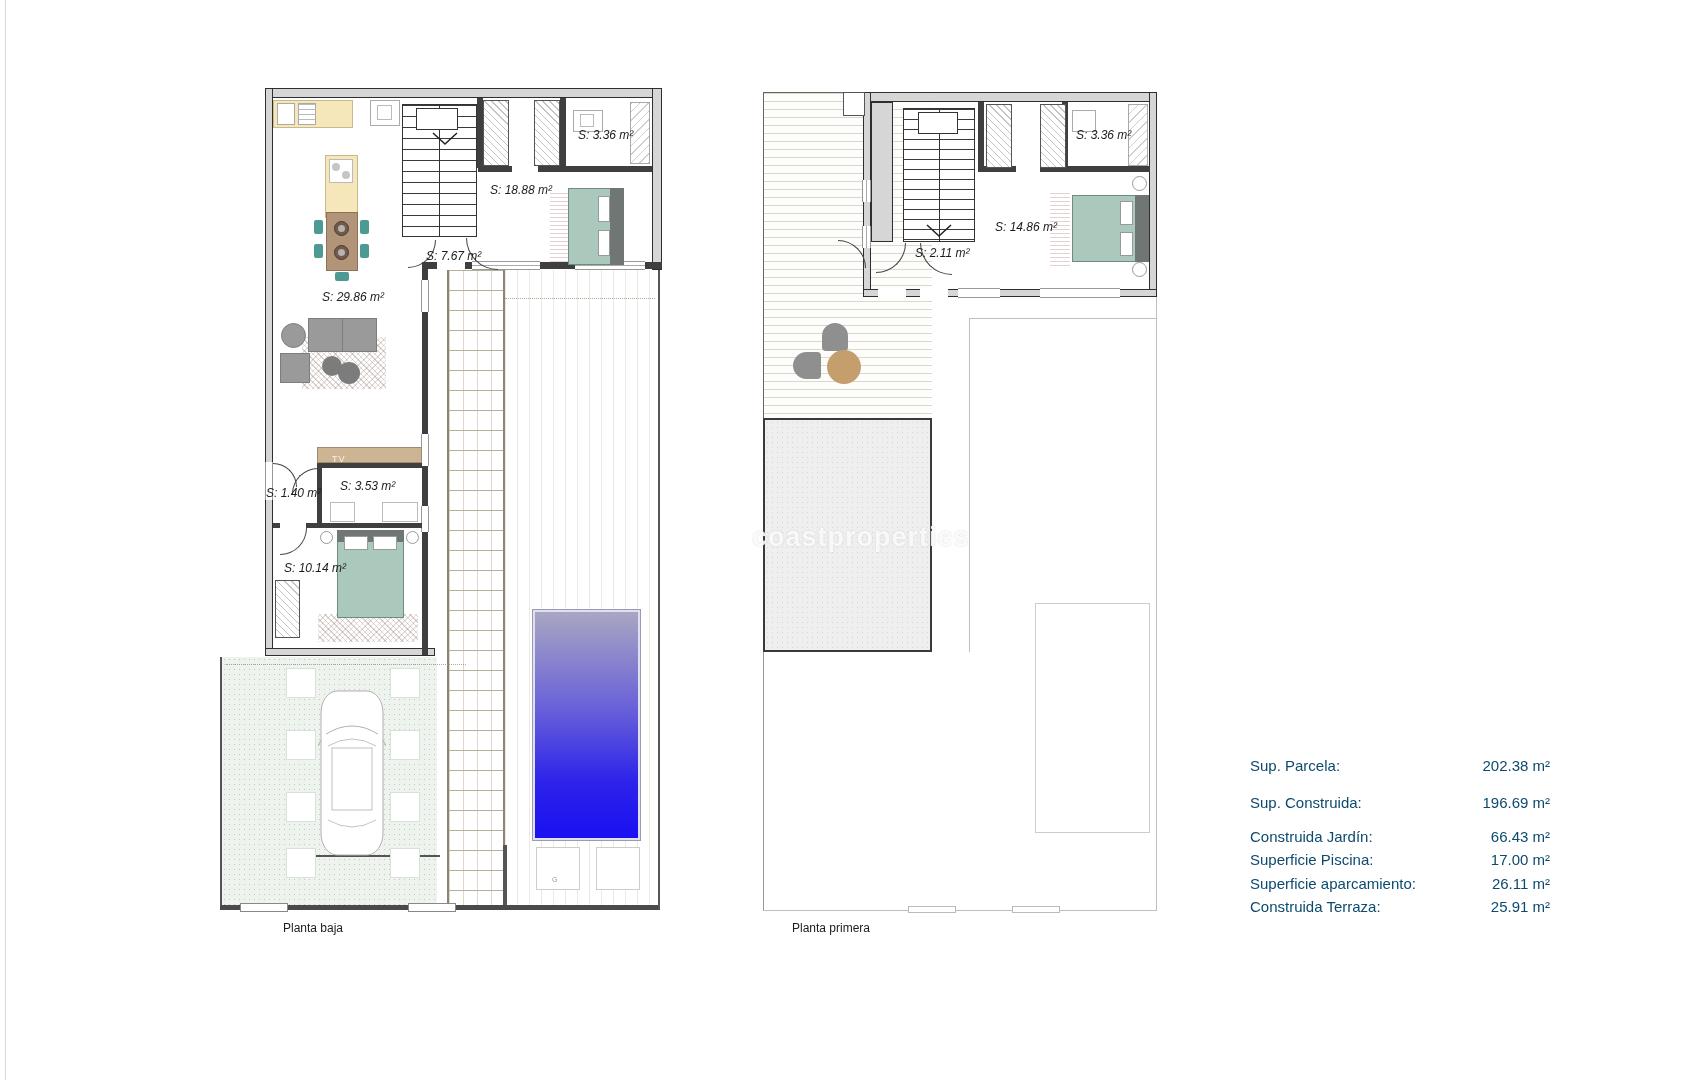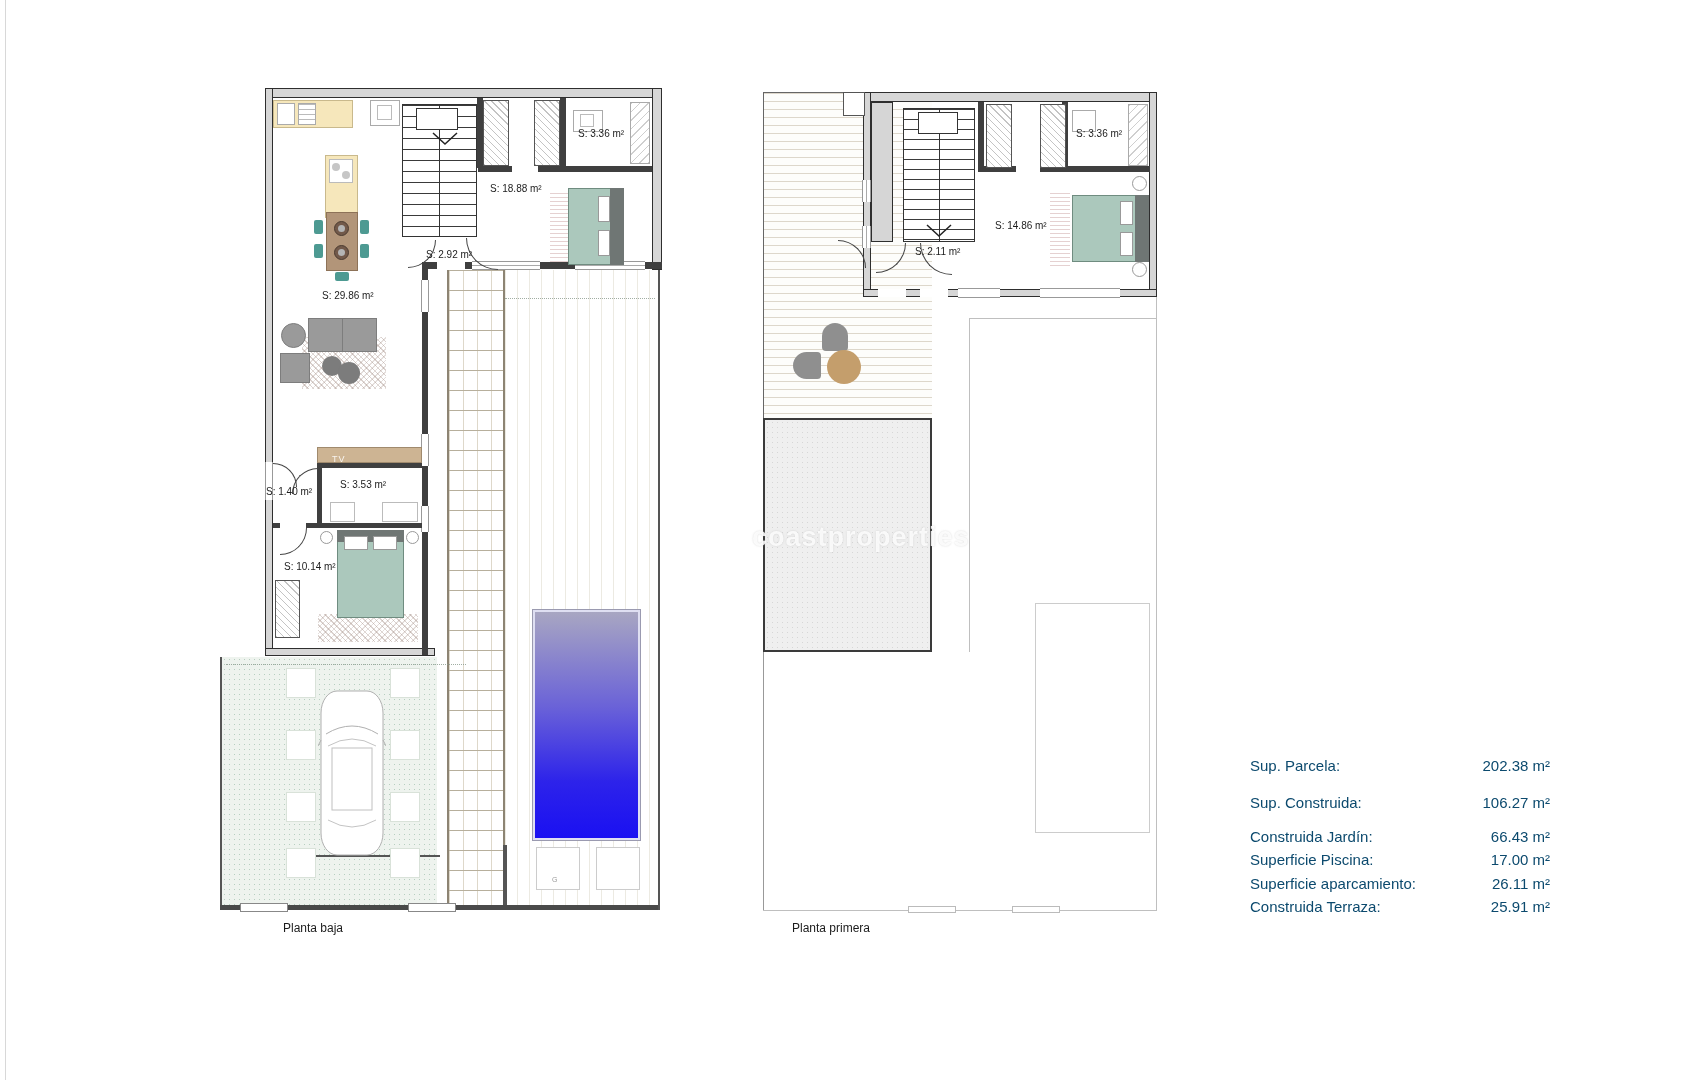--- a/index.html
+++ b/index.html
@@ -57,21 +57,21 @@
   .win-h{background:#fff;border-top:1px solid #999;border-bottom:1px solid #999;
     background-image:linear-gradient(180deg,transparent 45%,#aaa 45%,#aaa 55%,transparent 55%);}
   .win-v{background:#fff;border-left:1px solid #999;border-right:1px solid #999;
     background-image:linear-gradient(90deg,transparent 45%,#aaa 45%,#aaa 55%,transparent 55%);}
   .arc-a{border-left:1px solid #444;border-bottom:1px solid #444;border-bottom-left-radius:100% 100%;}
   .arc-b{border-right:1px solid #444;border-bottom:1px solid #444;border-bottom-right-radius:100% 100%;}
   .arc-c{border-left:1px solid #444;border-top:1px solid #444;border-top-left-radius:100% 100%;}
   .arc-d{border-right:1px solid #444;border-top:1px solid #444;border-top-right-radius:100% 100%;}
   .dotline{border-top:1px dotted #8a9a8d;opacity:.8;}
   
-  .roomlabel{font-size:10px;white-space:nowrap;color:#1c1c1c;}
+  .roomlabel{font-size:12px;white-space:nowrap;color:#1c1c1c;font-style:italic;}
   .plantitle{font-size:12px;color:#1c1c1c;white-space:nowrap;}
   .tinytext{font-size:7px;color:#9a9a9a;}
   .tvtext{font-size:9px;color:rgba(255,255,255,.85);letter-spacing:1px;}
   .legendrow{height:18px;width:300px;display:flex;justify-content:space-between;
     font-size:15px;color:#0c4a6e;}
   .watermark{font-size:27px;font-weight:bold;color:rgba(255,255,255,.85);
     text-shadow:0 0 2px rgba(170,170,170,.45);letter-spacing:1px;white-space:nowrap;z-index:9;}
   svg{display:block;}
 </style>
 </head>
@@ -211,21 +211,21 @@
     <div class="abs fixture" style="left:286px;top:730px;width:30px;height:30px;border-color:#d9e2d9;"></div>
     <div class="abs fixture" style="left:286px;top:792px;width:30px;height:30px;border-color:#d9e2d9;"></div>
     <div class="abs fixture" style="left:286px;top:848px;width:30px;height:30px;border-color:#d9e2d9;"></div>
     <div class="abs fixture" style="left:390px;top:668px;width:30px;height:30px;border-color:#d9e2d9;"></div>
     <div class="abs fixture" style="left:390px;top:730px;width:30px;height:30px;border-color:#d9e2d9;"></div>
     <div class="abs fixture" style="left:390px;top:792px;width:30px;height:30px;border-color:#d9e2d9;"></div>
     <div class="abs fixture" style="left:390px;top:848px;width:30px;height:30px;border-color:#d9e2d9;"></div>
 
     <div class="abs roomlabel" style="left:322px;top:290px;">S: 29.86 m²</div>
     <div class="abs roomlabel" style="left:490px;top:183px;">S: 18.88 m²</div>
-    <div class="abs roomlabel" style="left:426px;top:249px;">S: 2.92 m²</div>
+    <div class="abs roomlabel" style="left:426px;top:249px;">S: 7.67 m²</div>
     <div class="abs roomlabel" style="left:578px;top:128px;">S: 3.36 m²</div>
     <div class="abs roomlabel" style="left:266px;top:486px;">S: 1.40 m²</div>
     <div class="abs roomlabel" style="left:340px;top:479px;">S: 3.53 m²</div>
     <div class="abs roomlabel" style="left:284px;top:552px;margin-top:9px;">S: 10.14 m²</div>
     <div class="abs plantitle" style="left:283px;top:921px;">Planta baja</div>
   </div>
 
   <div>
 
     <div class="abs planks" style="left:763px;top:92px;width:169px;height:330px;"></div>
@@ -297,21 +297,21 @@
     <div class="abs plantitle" style="left:792px;top:921px;">Planta primera</div>
   </div>
 
   <div>
     <div class="abs legendrow" style="left:1250px;top:757px;">
       <span>Sup. Parcela:</span>
       <span>202.38 m²</span>
     </div>
     <div class="abs legendrow" style="left:1250px;top:794px;">
       <span>Sup. Construida:</span>
-      <span>106.27 m²</span>
+      <span>196.69 m²</span>
     </div>
     <div class="abs legendrow" style="left:1250px;top:828px;">
       <span>Construida Jardín:</span>
       <span>66.43 m²</span>
     </div>
     <div class="abs legendrow" style="left:1250px;top:851px;">
       <span>Superficie Piscina:</span>
       <span>17.00 m²</span>
     </div>
     <div class="abs legendrow" style="left:1250px;top:875px;text-align:center;">

